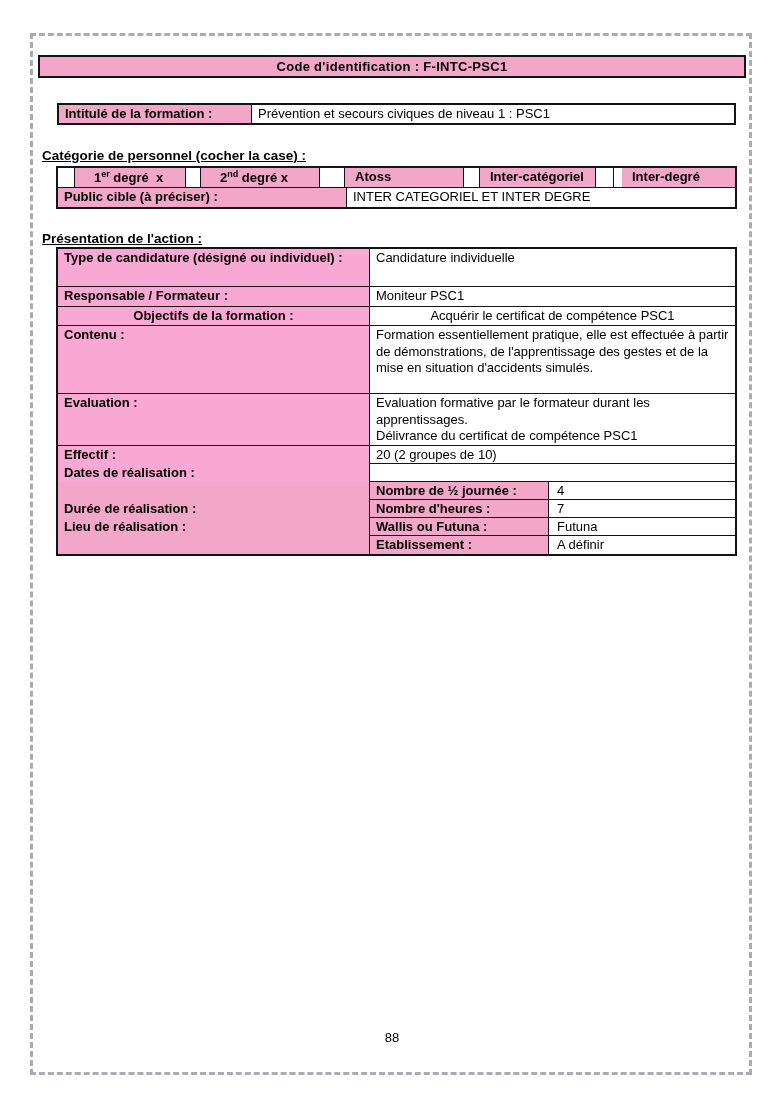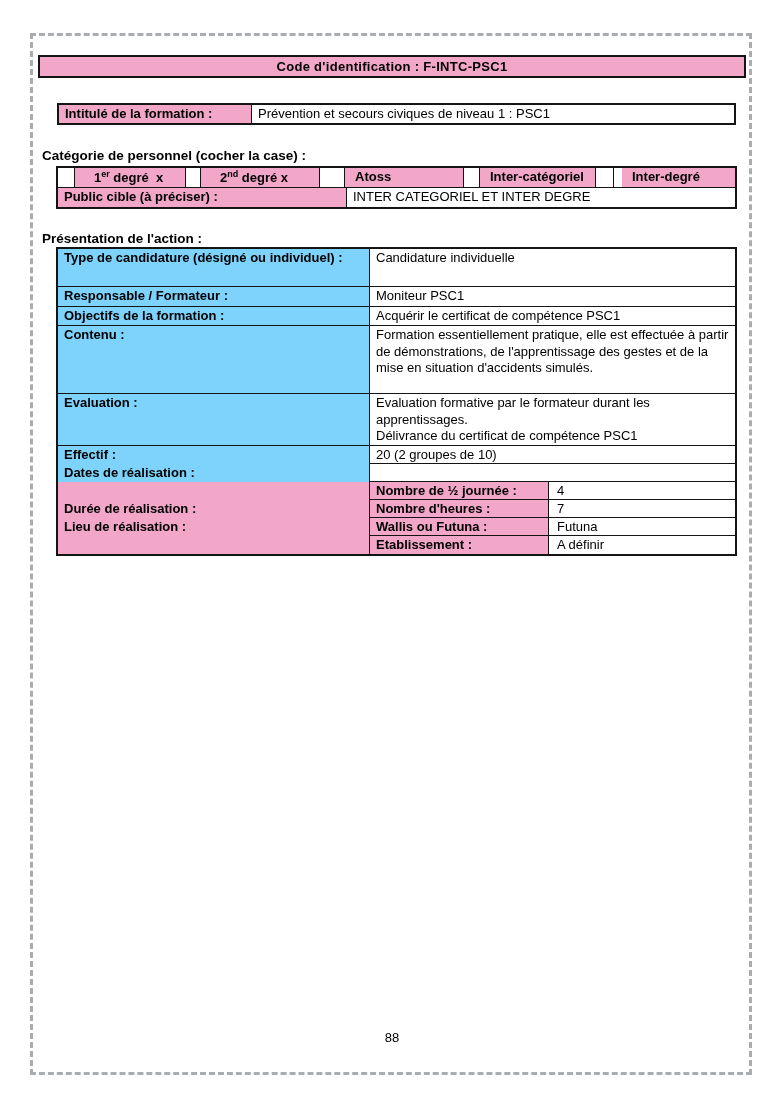--- a/index.html
+++ b/index.html
@@ -41,20 +41,21 @@
   }
   .intitule-table .lab {
     background: #F2A6C8; font-weight: bold;
     border-right: 1.5px solid #141414;
   }
   .cellpad { box-sizing: border-box; font-size: 13px; padding: 1px 6px 0 6px; white-space: nowrap; overflow: hidden; }
 
   .heading {
     position: absolute;
     font-size: 13.5px; font-weight: bold;
+    text-decoration: underline;
     white-space: nowrap;
   }
   #cat-heading  { left: 42px; top: 148px; }
   #pres-heading { left: 42px; top: 231px; }
 
   
   .cat-table {
     position: absolute; left: 56px; top: 166px;
     width: 681px; box-sizing: border-box;
     border: 2px solid #141414;
@@ -81,29 +82,29 @@
   }
 
   
   .pres-table {
     position: absolute; left: 56px; top: 247px;
     width: 681px; box-sizing: border-box;
     border: 2px solid #141414;
   }
   .prow { display: grid; grid-template-columns: 312px 1fr; border-bottom: 1.5px solid #141414; }
   .prow > .lab {
-    box-sizing: border-box; background: #7dd3fc; font-weight: bold;
+    box-sizing: border-box; background: #f9a8d4; font-weight: bold;
     border-right: 1.5px solid #141414;
     font-size: 13px; line-height: 16.5px; padding: 1px 6px 0 6px;
   }
   .prow > .val {
     box-sizing: border-box; font-size: 13px; line-height: 16.5px;
     padding: 1px 6px 0 6px; white-space: pre-line;
   }
-  .h37 { height: 37px; } .h19 { height: 19px; } .h18 { height: 18px; }
+  .h37 { height: 37px; } .h19 { height: 19px; } .h18 { height: 18px; text-align: center; }
   .h67 { height: 67px; } .h51 { height: 51px; } .h17 { height: 17px; }
 
   .sub { display: grid; grid-template-columns: 312px 179px 1fr; grid-auto-rows: 18px; }
   .sub .merged {
     grid-row: 1 / 5; box-sizing: border-box;
     background: #F2A6C8; border-right: 1.5px solid #141414;
     font-size: 13px; font-weight: bold; line-height: 18px;
     padding: 18px 6px 0 6px;
   }
   .sub .slab {

